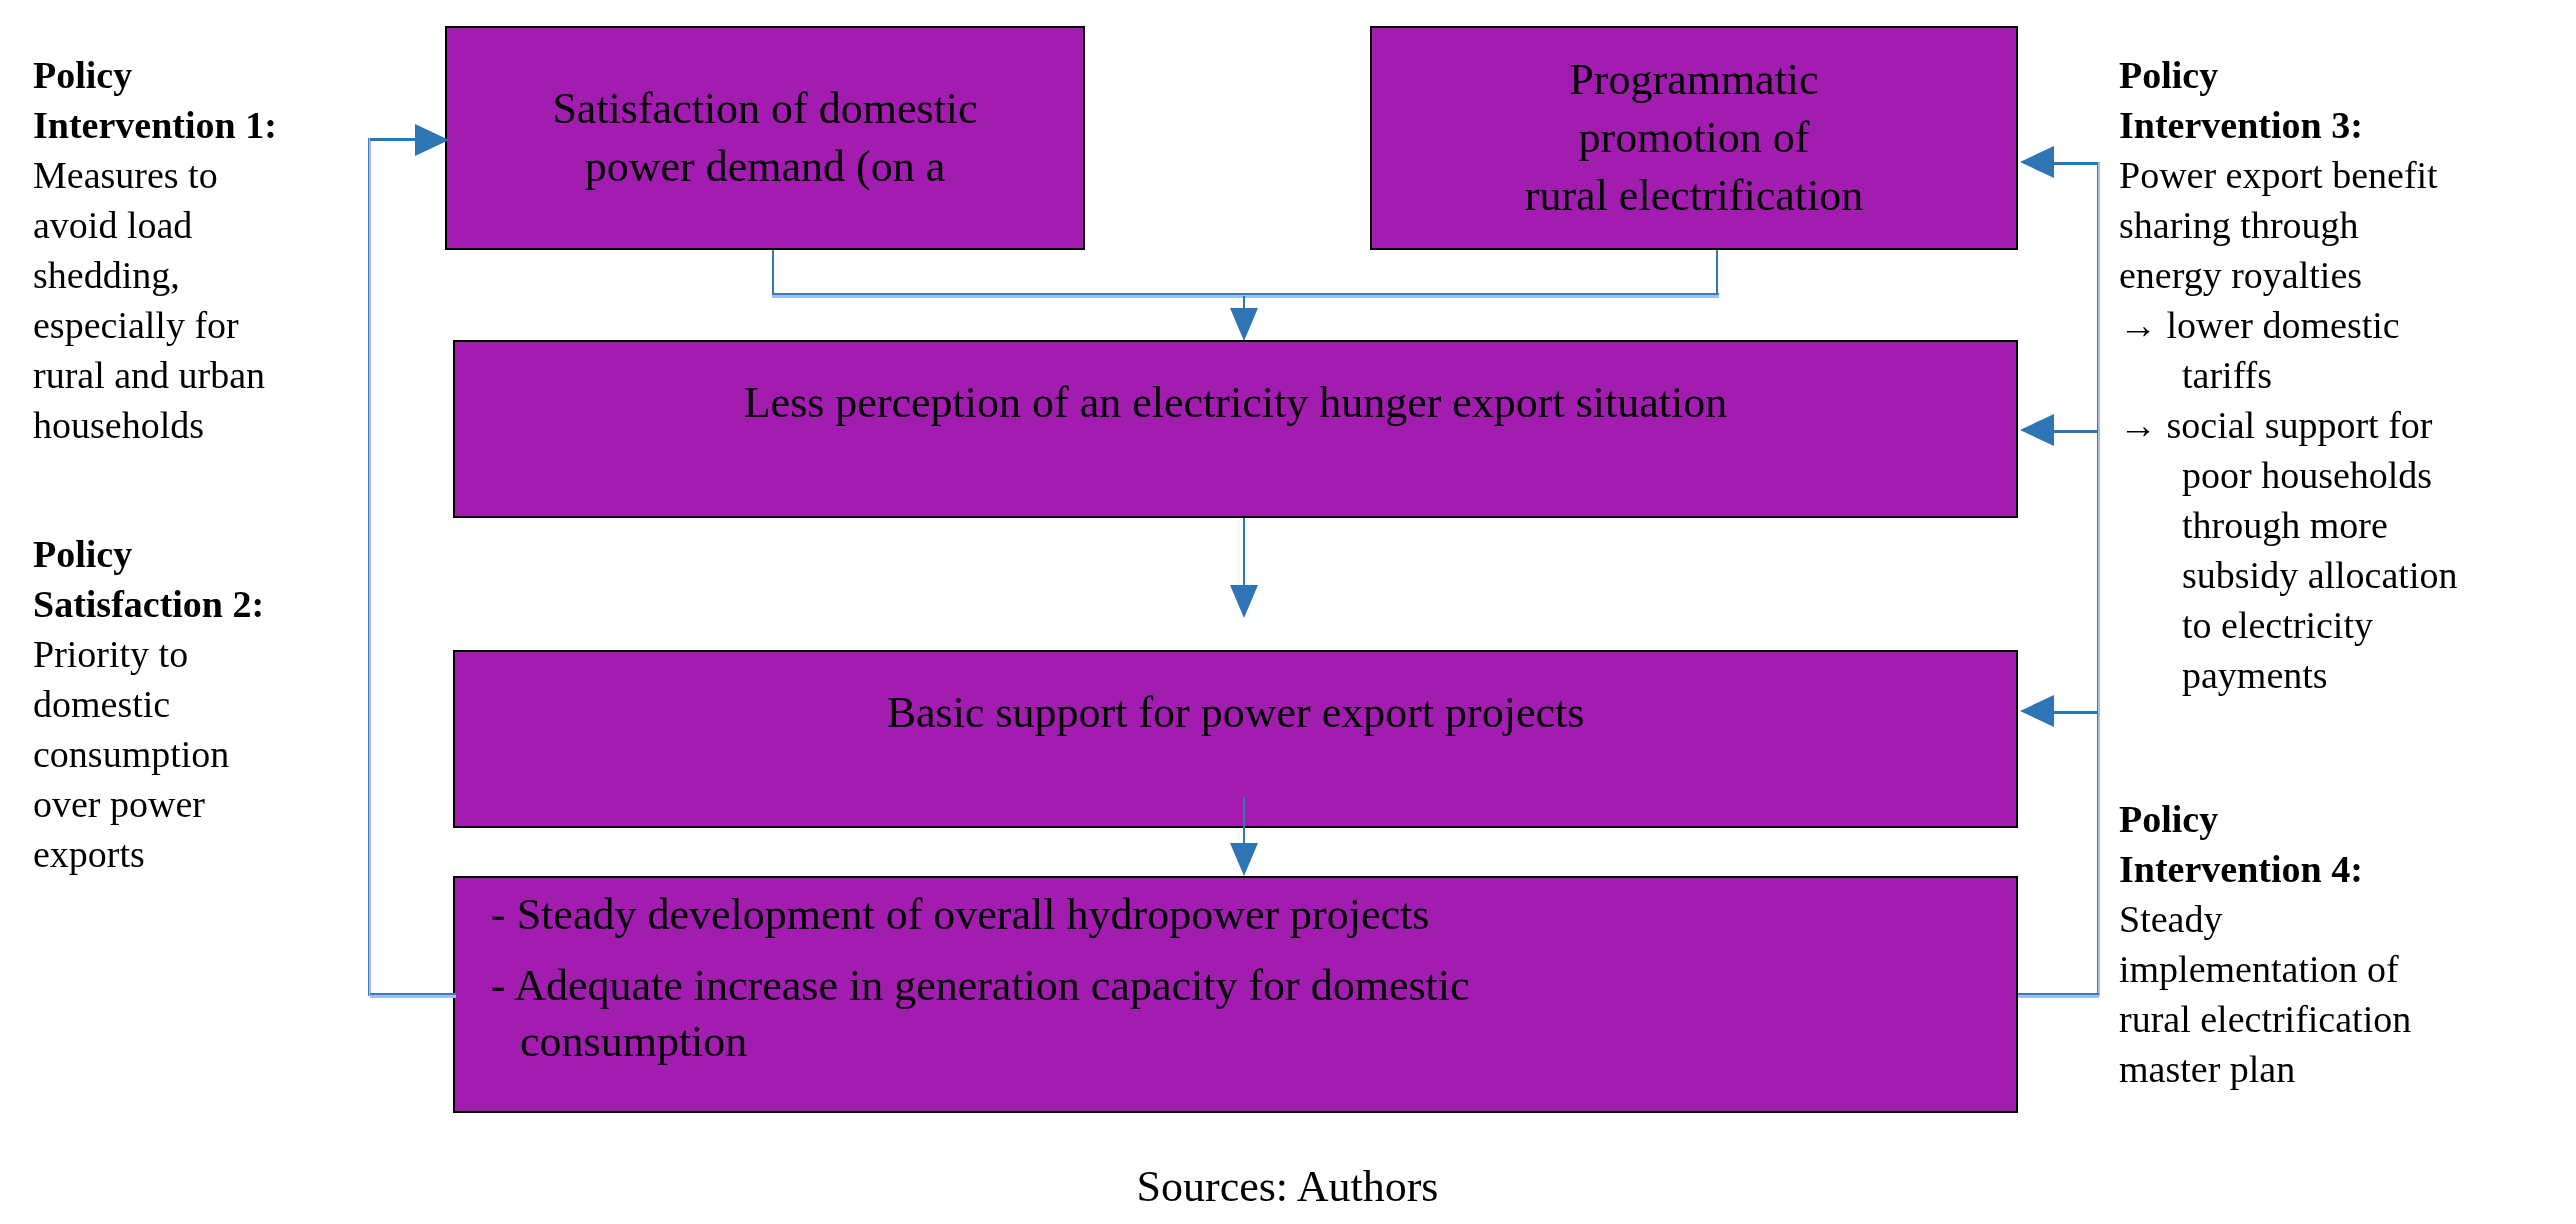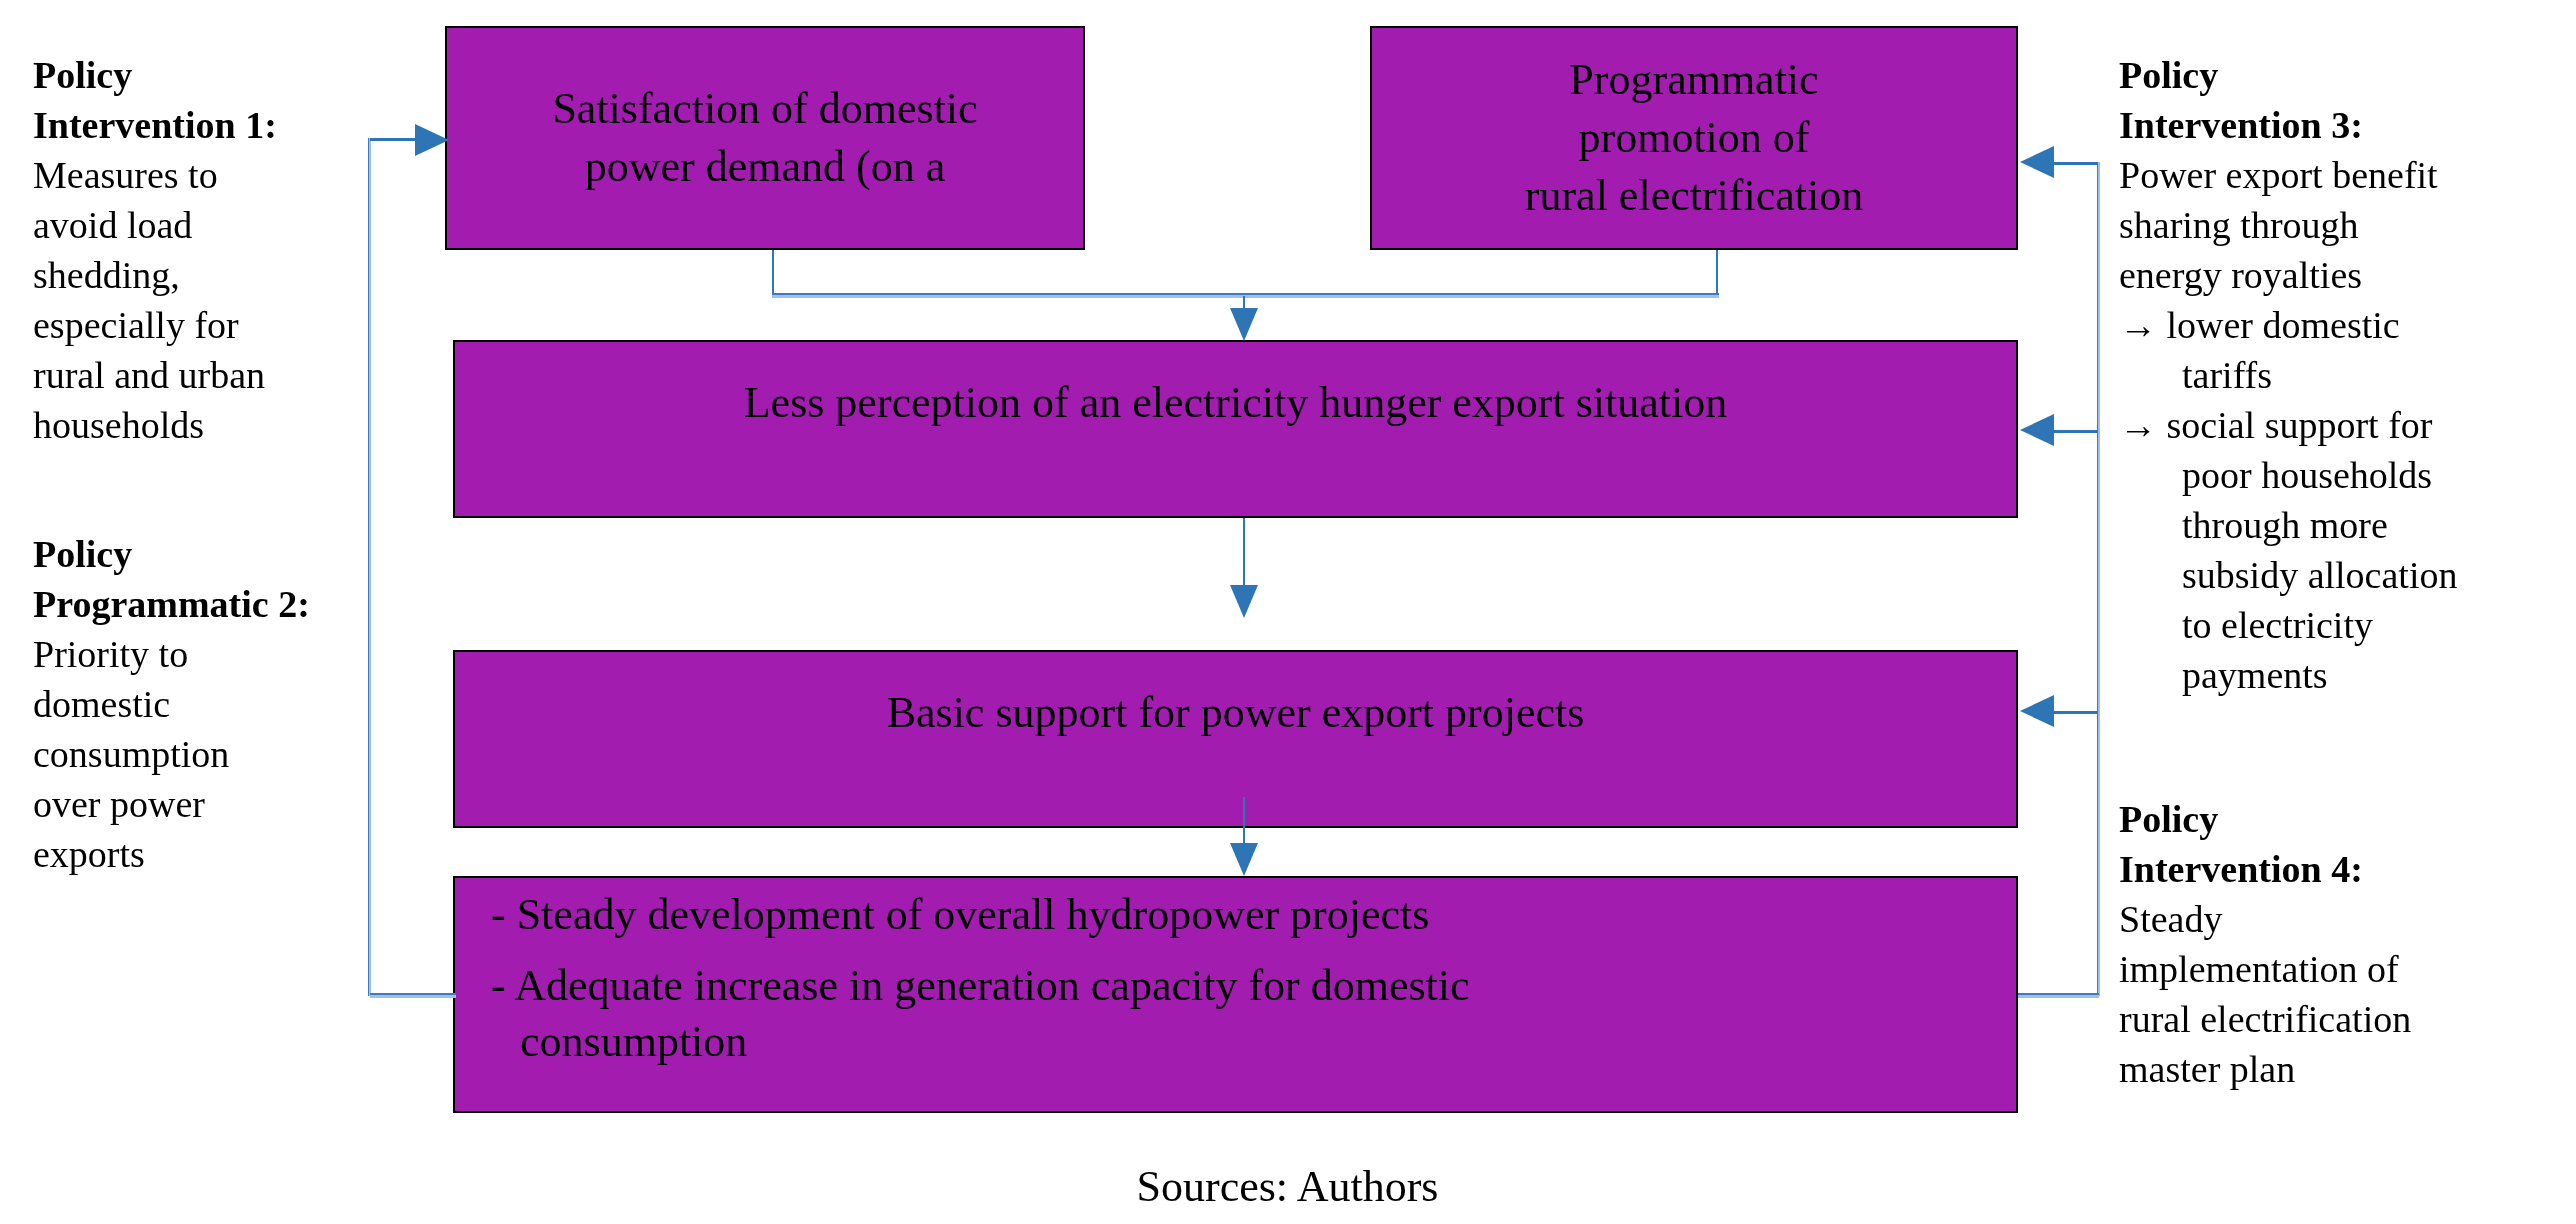--- a/index.html
+++ b/index.html
@@ -49,21 +49,21 @@
     <div>Measures to</div>
     <div>avoid load</div>
     <div>shedding,</div>
     <div>especially for</div>
     <div>rural and urban</div>
     <div>households</div>
   </div>
 
   <div class="pcol" style="left:33px;top:513px;width:386px;">
     <div class="t">Policy</div>
-    <div class="t">Programmatic 2:</div>
+    <div class="t">Satisfaction 2:</div>
     <div>Priority to</div>
     <div>domestic</div>
     <div>consumption</div>
     <div>over power</div>
     <div>exports</div>
   </div>
 
   <div class="pcol" style="left:2119px;top:34px;width:457px;">
     <div class="t">Policy</div>
     <div class="t">Intervention 3:</div>

